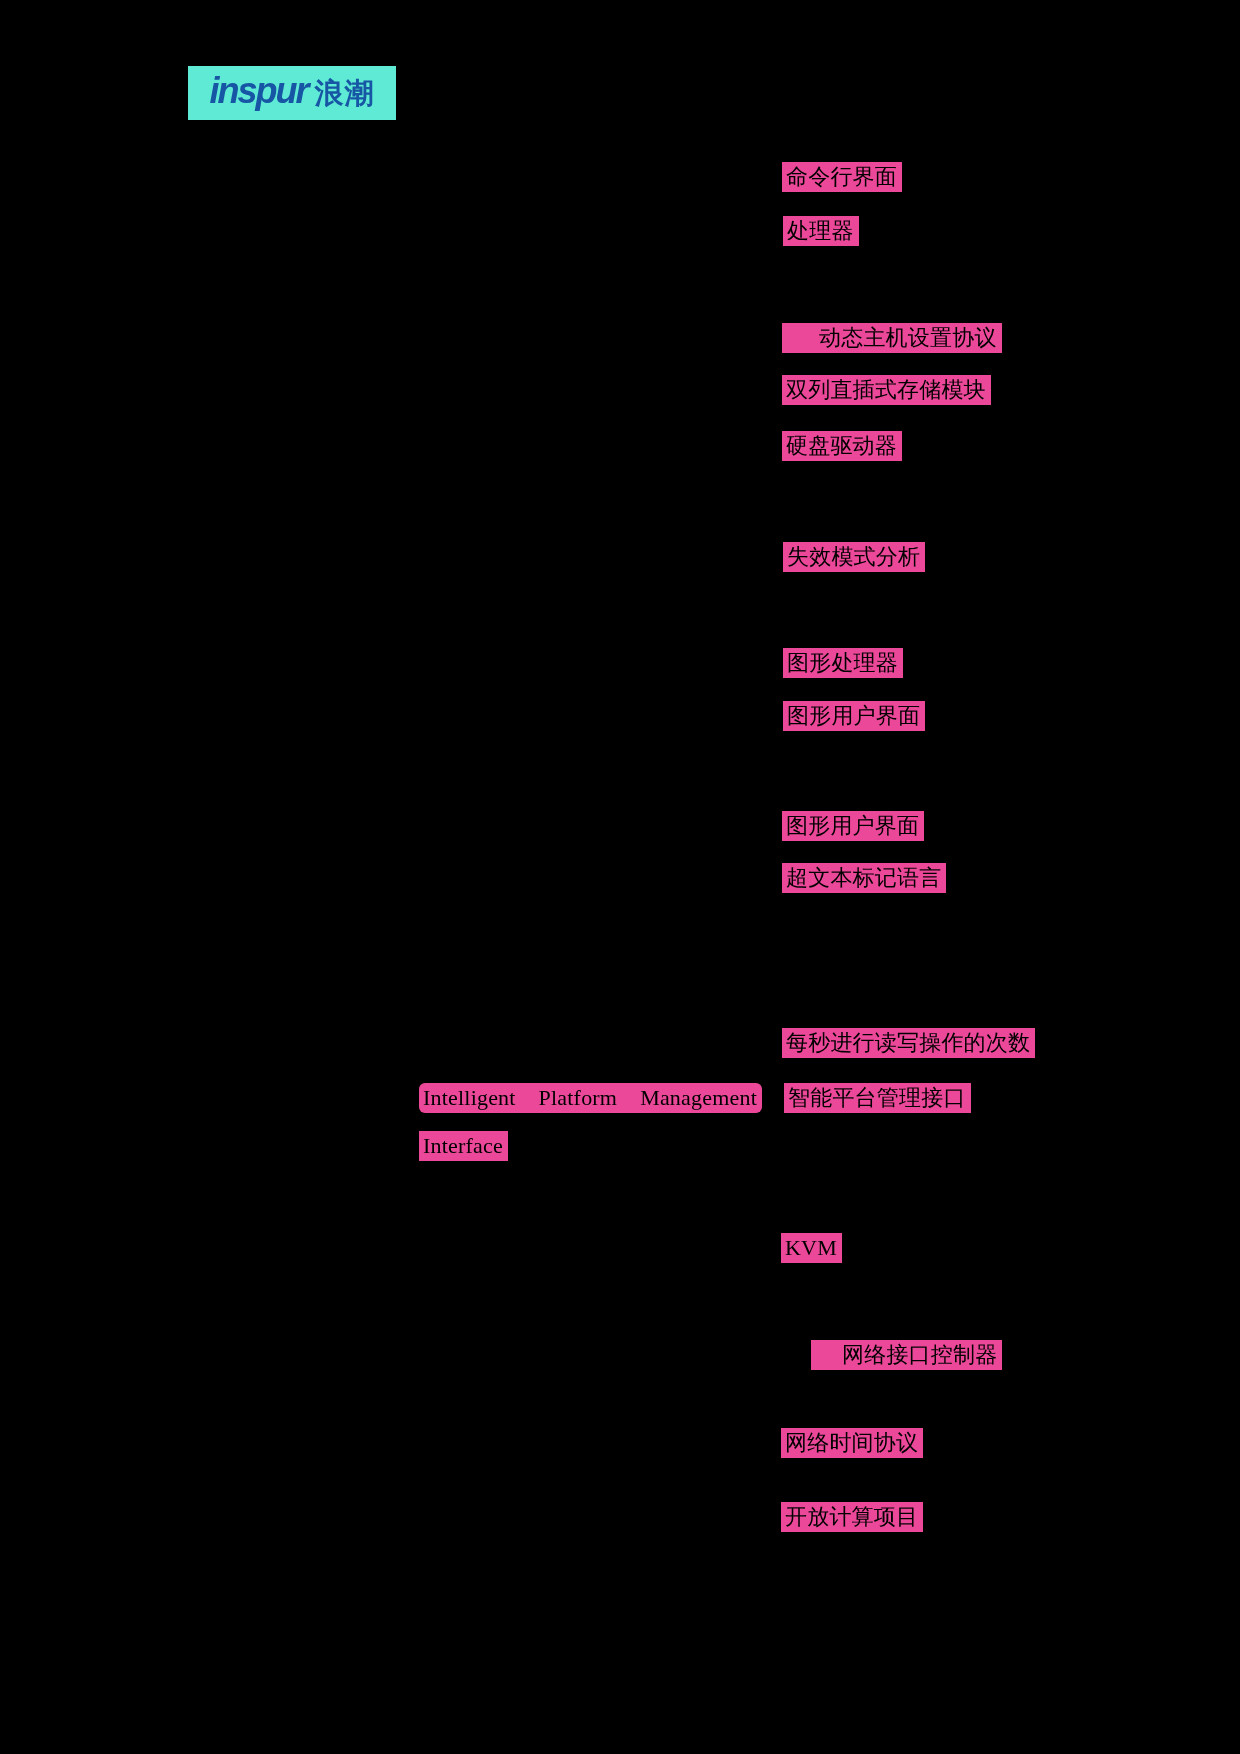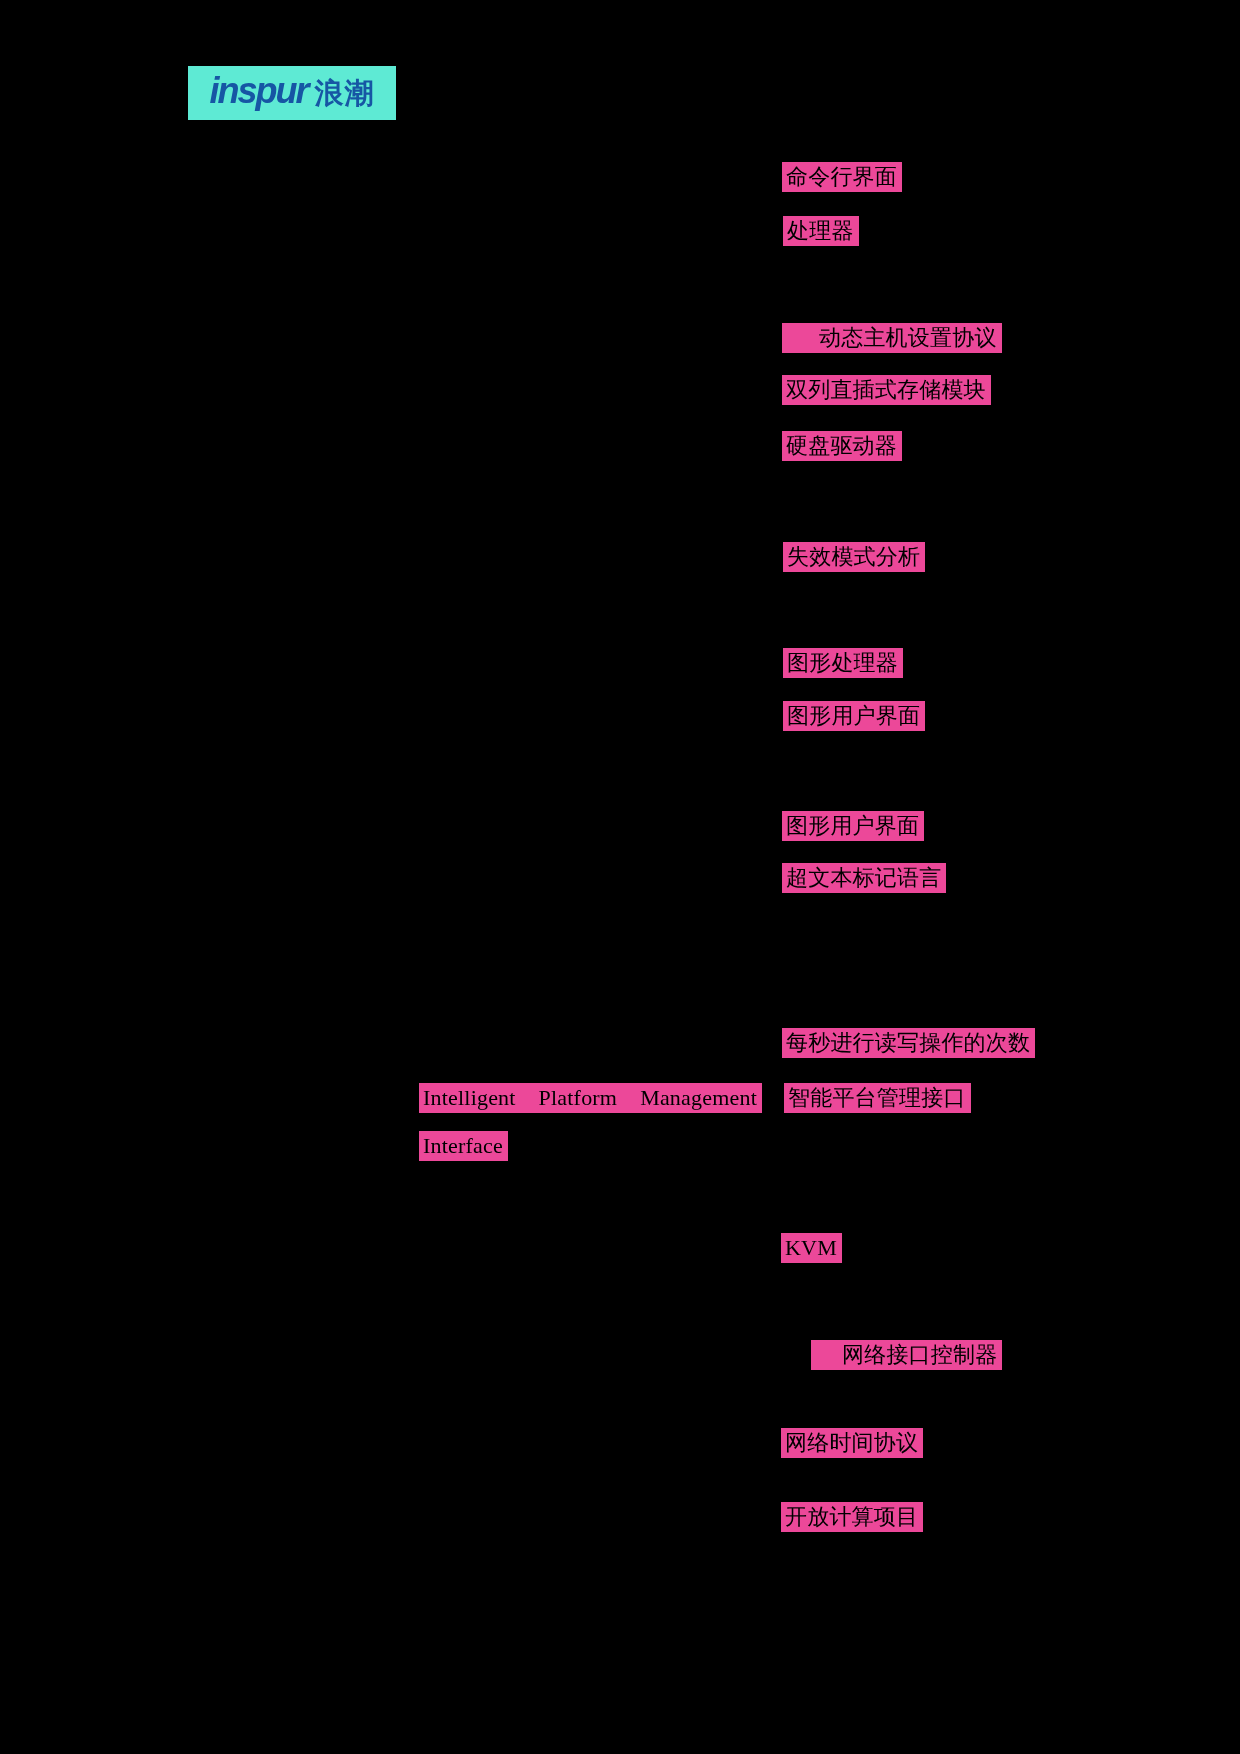--- a/index.html
+++ b/index.html
@@ -70,21 +70,21 @@
   .pos-processor{ left: 783px; top: 216px; }
   .pos-dhcp     { left: 782px; top: 323px; padding-left: 37px; }
   .pos-dimm     { left: 782px; top: 375px; }
   .pos-dns      { left: 782px; top: 431px; }
   .pos-fma      { left: 783px; top: 542px; }
   .pos-gpu      { left: 783px; top: 648px; }
   .pos-gui      { left: 783px; top: 701px; }
   .pos-hdd      { left: 782px; top: 811px; }
   .pos-html     { left: 782px; top: 863px; }
   .pos-iops     { left: 782px; top: 1028px; }
-  .pos-ipmi-en1 { left: 419px; top: 1083px; }
+  .pos-ipmi-en1 { left: 419px; top: 1083px; border-radius: 6px; }
   .pos-ipmi-zh  { left: 784px; top: 1083px; }
   .pos-ipmi-en2 { left: 419px; top: 1131px; }
   .pos-kvm      { left: 781px; top: 1233px; }
   .pos-nic      { left: 811px; top: 1340px; padding-left: 31px; }
   .pos-ntp      { left: 781px; top: 1428px; }
   .pos-ocp      { left: 781px; top: 1502px; }
 </style>
 </head>
 <body>
 

